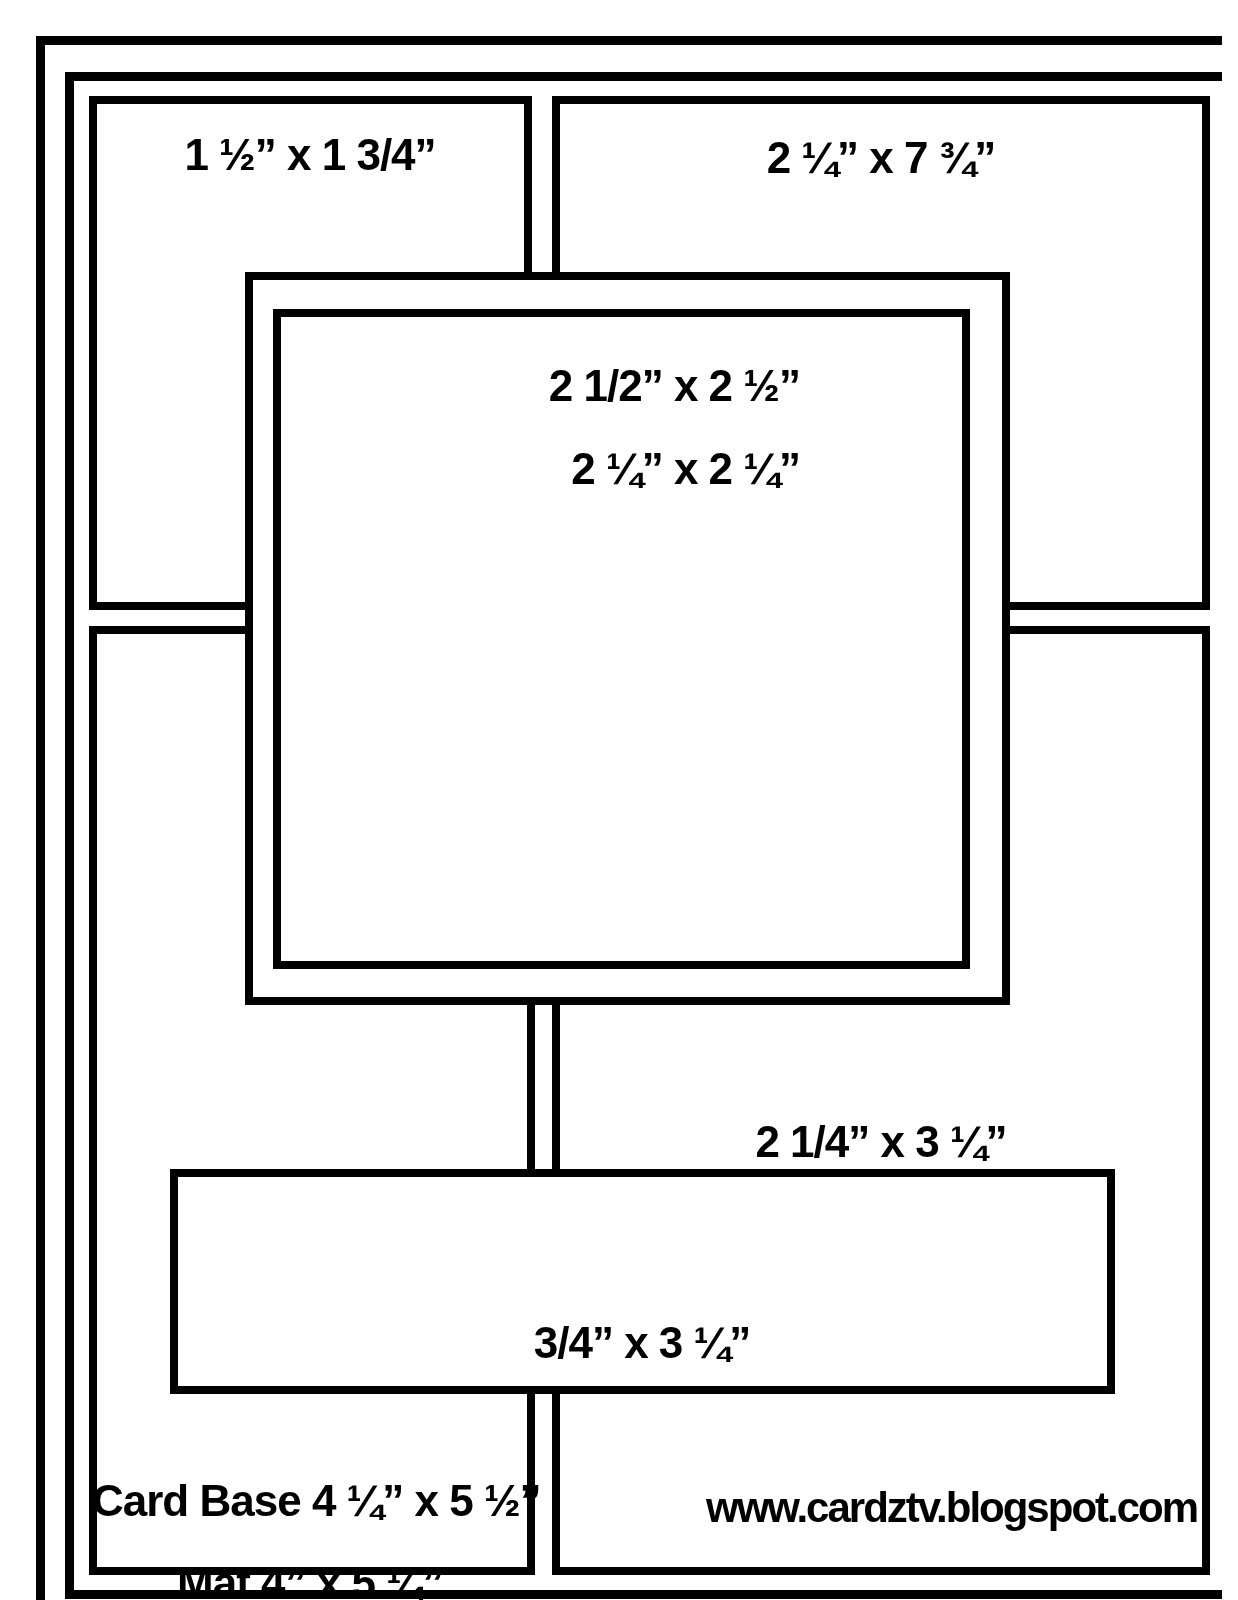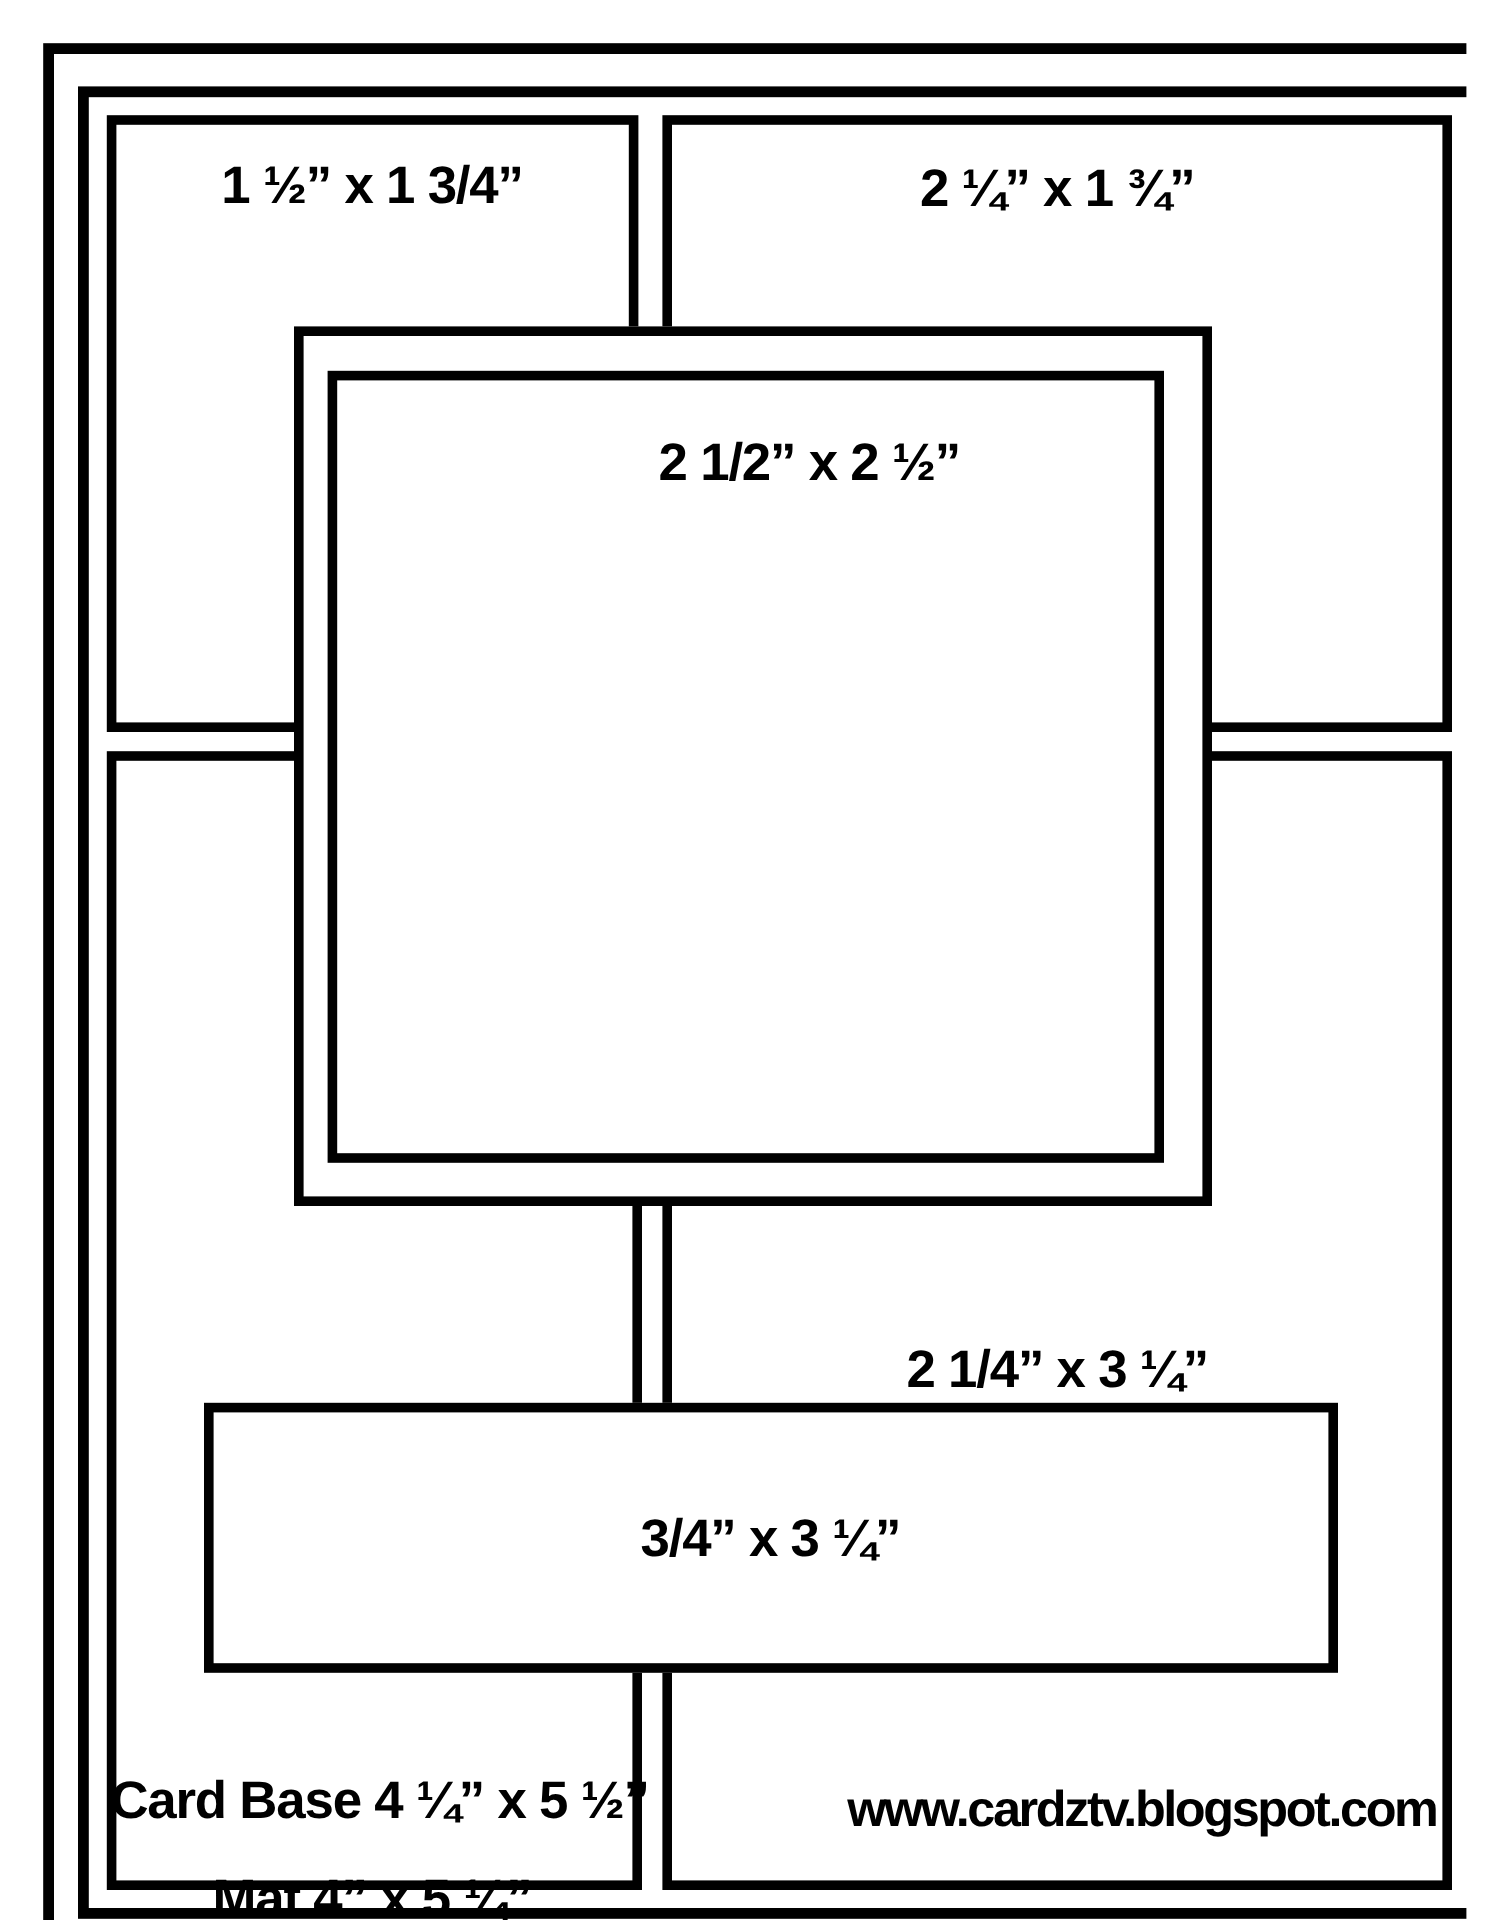--- a/index.html
+++ b/index.html
@@ -44,21 +44,21 @@
   .br-panel       { left: 520px; top: 594px;  width: 658px;  height: 949px; }
   .sq-outer       { left: 213px; top: 240px;  width: 765px;  height: 733px; }
   .sq-inner       { left: 241px; top: 277px;  width: 697px;  height: 660px; }
   .banner         { left: 138px; top: 1137px; width: 945px;  height: 225px; }
 
   .tl-label       { left: 78px;  top: 82px; }
   .tr-label       { left: 649px; top: 85px; }
   .sq-label       { left: 400px; top: 296px; text-align: right; }
   .ml-label       { left: 78px;  top: 1032px; }
   .mr-label       { left: 649px; top: 1053px; margin-top: 16px; }
-  .banner-label   { left: 410px; top: 1210px; }
+  .banner-label   { left: 410px; top: 1270px; }
   .cardbase-label { left: 28px;  top: 1412px; }
   .url-label      { left: 630px; top: 1435px; }
 </style>
 </head>
 <body>
 
 <div class="canvas">
 
   <div class="frame outer-border"></div>
   <div class="frame mat-border"></div>
@@ -68,24 +68,25 @@
   <div class="frame thin bl-panel"></div>
   <div class="frame thin br-panel"></div>
 
   <div class="frame thin filled sq-outer"></div>
   <div class="frame thin sq-inner"></div>
 
   <div class="frame thin filled banner"></div>
 
   <div class="lbl tl-label">1 ½” x 1 3/4”</div>
 
-  <div class="lbl tr-label">2 ¼” x 1 ¾”</div>
+  <div class="lbl tr-label">2 ¼” x 7 ¾”</div>
 
   <div class="lbl sq-label">
     <span class="line">2 1/2” x 2 ½”</span>
+    <span class="line">2 ¼” x 2 ¼”</span>
   </div>
 
 
   <div class="lbl mr-label">2 1/4” x 3 ¼”</div>
 
   <div class="lbl banner-label">3/4” x 3 ¼”</div>
 
   <div class="lbl cardbase-label">
     <span class="line">Card Base 4 ¼” x 5 ½”</span>
     <span class="line">Mat 4” x 5 ¼”</span>

